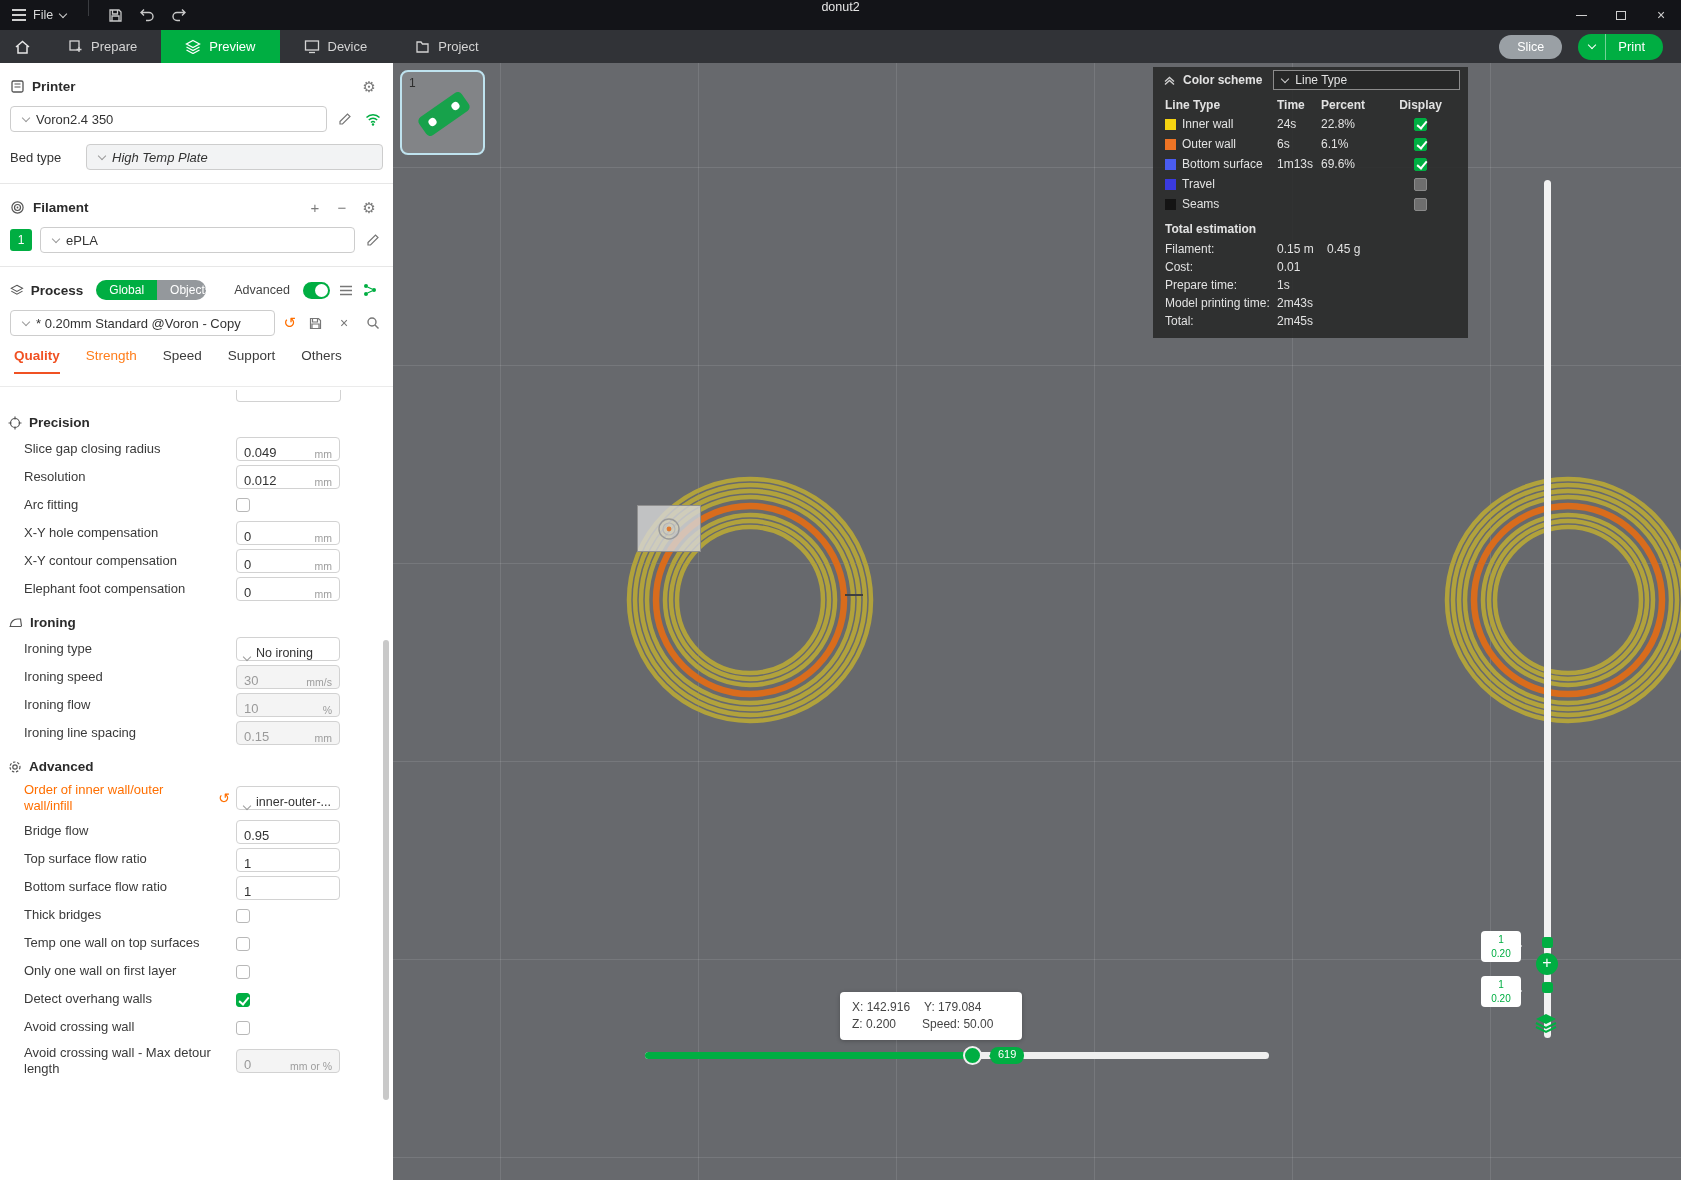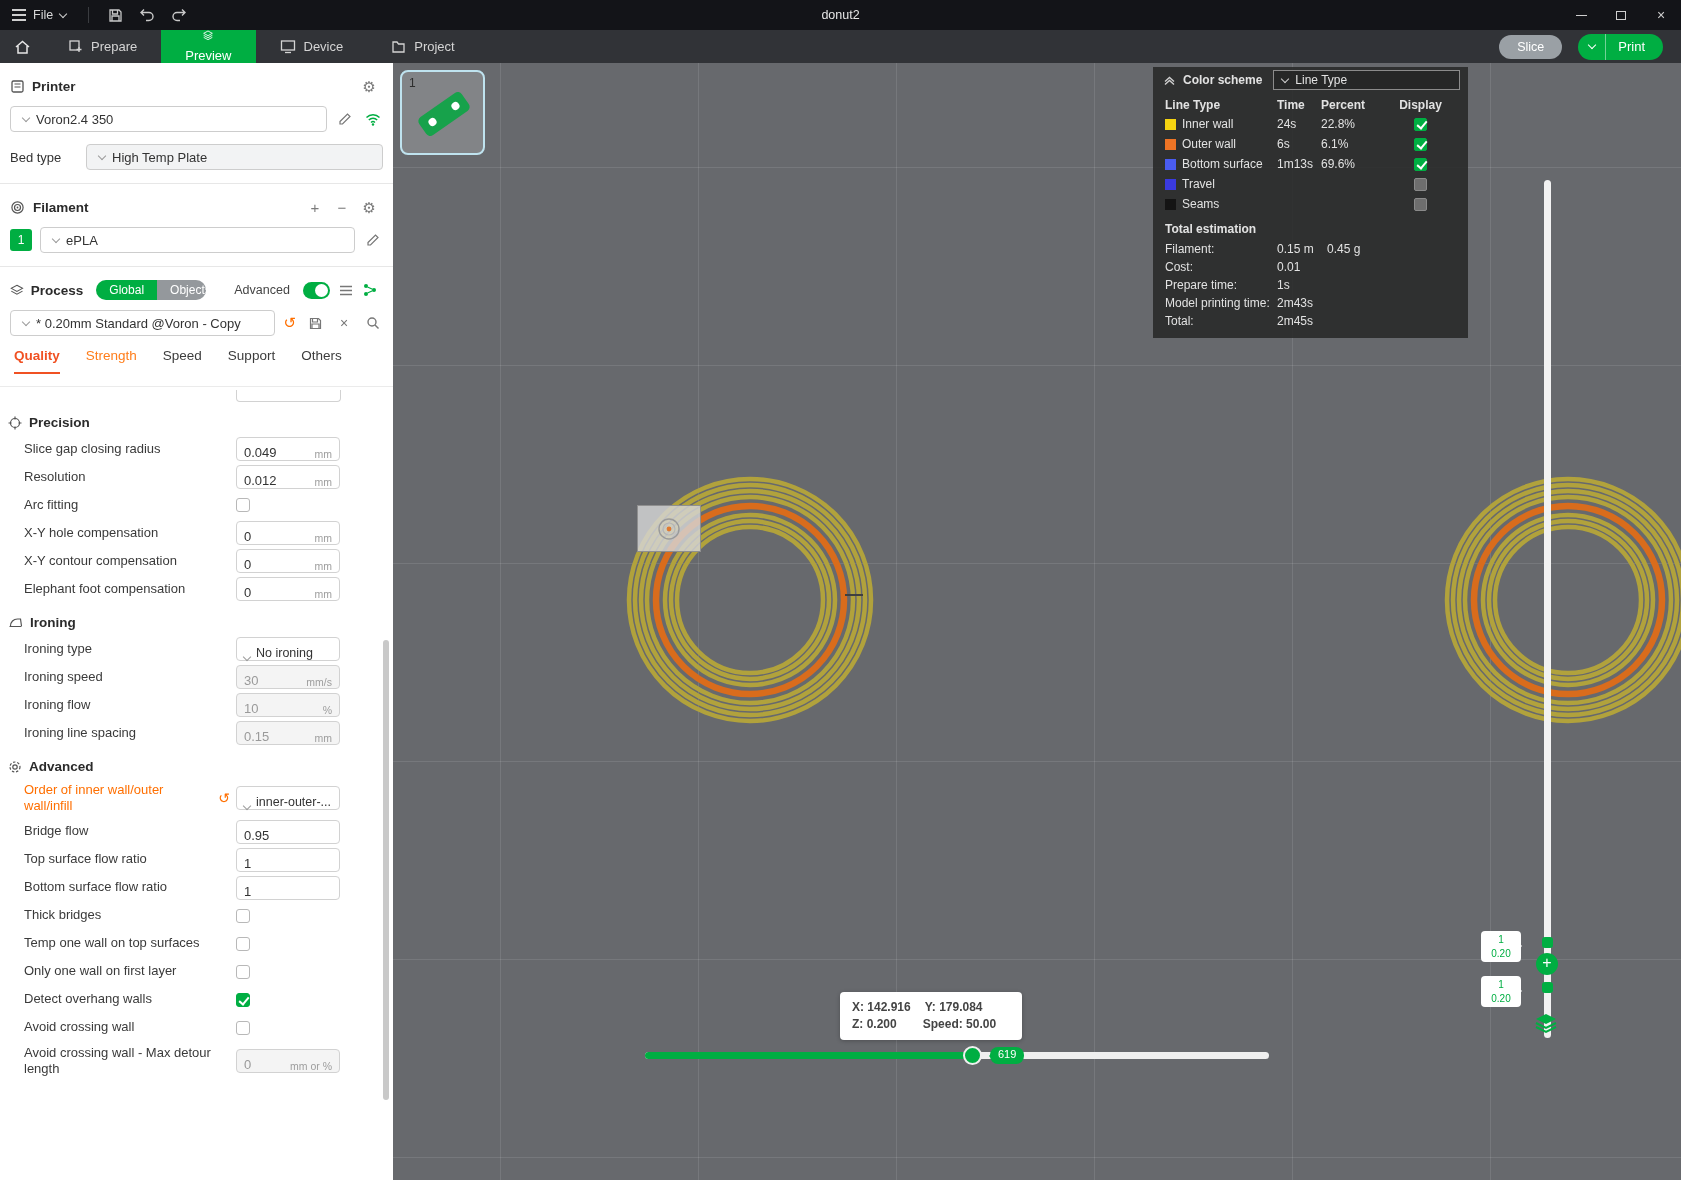--- a/index.html
+++ b/index.html
@@ -1,57 +1,57 @@
 <!DOCTYPE html>
 <html><head>
 <meta charset="utf-8">
 <style>
   * { box-sizing: border-box; margin: 0; padding: 0; }
   html,body { width:1681px; height:1180px; }
   body { font-family:"Liberation Sans", sans-serif; overflow:hidden; }
   .app { position:relative; width:1681px; height:1180px; background:#67696d; overflow:hidden; }
 
   
-  .titlebar { position:absolute; top:0; left:0; right:0; height:30px; background:#131418; display:flex; align-items:center; color:#d8d8d8; z-index:50; }
+  .titlebar { position:absolute; top:0; left:0; right:0; height:30px; background:#131418; display:flex; align-items:flex-start; color:#d8d8d8; z-index:50; }
   .menu-btn { display:flex; align-items:center; gap:7px; padding:0 12px; height:100%; cursor:pointer; }
   .hamburger { display:inline-flex; flex-direction:column; gap:3px; }
   .hamburger span { width:14px; height:2px; background:#cfcfcf; }
   .menu-label { font-size:12.5px; }
   .chev { display:inline-block; width:6px; height:6px; border-right:1.5px solid #9a9a9a; border-bottom:1.5px solid #9a9a9a; transform:rotate(45deg); margin-top:-3px; }
   .chev.light { border-color:#cfcfcf; }
   .chev.white { border-color:#fff; }
   .tb-sep { width:1px; height:16px; background:#3a3c40; margin:0 10px; }
   .tb-ico { width:32px; height:100%; display:flex; align-items:center; justify-content:center; color:#c8c8c8; font-size:15px; cursor:pointer; }
   .tb-title { position:absolute; left:0; right:0; text-align:center; font-size:12.5px; color:#e6e6e6; pointer-events:none; }
   .win-controls { margin-left:auto; display:flex; height:100%; z-index:2; }
   .win-btn { width:40px; height:100%; display:flex; align-items:center; justify-content:center; color:#cfcfcf; font-size:14px; cursor:pointer; }
   .max-glyph { width:10px; height:9px; border:1.5px solid #cfcfcf; display:inline-block; }
   .min-glyph { width:11px; height:0; border-top:1.6px solid #cfcfcf; display:inline-block; }
 
   
   .navbar { position:absolute; top:30px; left:0; right:0; height:33px; background:#313337; display:flex; align-items:stretch; z-index:50; }
   .nav-home { width:44px; display:flex; align-items:center; justify-content:center; cursor:pointer; }
   .nav-tab { display:flex; align-items:center; gap:8px; padding:0 24px; color:#d4d4d4; font-size:13px; cursor:pointer; }
-  .nav-tab.active { background:#00ae42; color:#fff;flex-direction:column; }
+  .nav-tab.active { background:#00ae42; color:#fff; }
   .nav-right { margin-left:auto; display:flex; align-items:center; gap:16px; padding-right:18px; }
   .slice-btn { background:#9aa0a5; color:#fff; font-size:12.5px; border:none; border-radius:13px; height:24px; padding:0 18px; cursor:pointer; }
   .print-btn { background:#00ae42; color:#fff; height:26px; border-radius:14px; display:flex; align-items:center; cursor:pointer; overflow:hidden; }
   .print-chev { width:28px; display:flex; align-items:center; justify-content:center; border-right:1px solid rgba(255,255,255,.45); height:100%; }
   .print-label { padding:0 18px 0 12px; font-size:13px; }
 
   
   .sidebar { position:absolute; top:63px; left:0; width:393px; bottom:0; background:#fff; color:#262626; z-index:40; }
   .sec-head { display:flex; align-items:center; gap:7px; padding:13px 14px 4px 10px; }
   .sec-title { font-size:13.5px; font-weight:700; color:#2b2b2b; }
   .head-spacer { flex:1; }
   .ico-btn { color:#7b7b7b; font-size:15px; line-height:1; cursor:pointer; display:inline-flex; align-items:center; justify-content:center; width:20px; height:20px; }
   .row-h { display:flex; align-items:center; padding:0 10px; margin-top:6px; gap:8px; }
   .selbox { flex:1; height:26px; border:1px solid #cdcdcd; border-radius:4px; background:#fff; display:flex; align-items:center; padding:0 12px; font-size:13px; color:#333; gap:7px; cursor:pointer; min-width:0; }
   .selbox .txt { white-space:nowrap; overflow:hidden; text-overflow:ellipsis; }
-  .selbox.gray { background:#f2f3f4; }
+  .selbox.gray { background:#f2f3f4;font-style:italic; }
   .divider { border-top:1px solid #e7e7e7; margin-top:13px; }
   .bed-label { font-size:13px; color:#333; width:68px; }
   .slot-badge { width:22px; height:22px; border-radius:3px; background:#00ae42; color:#fff; font-size:12px; display:flex; align-items:center; justify-content:center; }
   .pill { display:flex; background:#ebebeb; border-radius:11px; overflow:hidden; margin-left:6px; }
   .pill-seg { font-size:12px; padding:3px 13px; color:#fff; cursor:pointer; }
   .pill-seg.on { background:#00ae42; }
   .pill-seg.off { background:#94989c; }
   .adv-label { font-size:12.5px; color:#444; margin-left:14px; }
   .toggle { width:32px; height:17px; border-radius:9px; background:#00ae42; position:relative; margin-left:6px; cursor:pointer; }
   .toggle::after { content:""; position:absolute; right:2px; top:2px; width:13px; height:13px; border-radius:50%; background:#fff; }
@@ -116,21 +116,21 @@
   .swatch { width:11px; height:11px; flex:none; display:inline-block; }
   .cp-display { display:flex; justify-content:center; }
   .cp-display .cb { width:13px; height:13px; background:#6e6e6e; border-color:#8a8a8a; border-radius:2px; }
   .cp-display .cb.checked { background:#00ae42; border-color:#00ae42; }
   .cp-display .cb.checked::after { left:3.5px; top:0.5px; }
   .cp-total { font-weight:700; padding:8px 12px 4px 12px; }
   .cp-stat { display:grid; grid-template-columns:112px 50px 1fr; padding:0 12px; height:18px; align-items:center; white-space:nowrap; }
 
   
   .tooltip { position:absolute; left:447px; top:929px; width:182px; height:48px; background:#fff; border-radius:4px; box-shadow:0 1px 4px rgba(0,0,0,0.25); padding:7px 12px; font-size:12px; color:#444; z-index:25; }
-  .tt-row { display:flex; gap:14px; line-height:17px;font-weight:bold; }
+  .tt-row { display:flex; gap:14px; line-height:17px; }
 
   
   .hslider { position:absolute; left:252px; top:989px; width:624px; height:7px; background:#efefef; border-radius:4px; cursor:pointer; z-index:22; }
   .hs-fill { position:absolute; left:0; top:0; height:7px; width:327px; background:#00ae42; border-radius:4px; }
   .hs-handle { position:absolute; left:318px; top:-6px; width:19px; height:19px; border-radius:50%; background:#00ae42; border:2px solid #efefef; cursor:grab; }
   .hs-badge { position:absolute; left:345px; top:-5px; height:17px; background:#00ae42; color:#fff; font-size:11px; border-radius:8px; padding:1px 8px 0 8px; }
   .hs-badge::before { content:""; position:absolute; left:-5px; top:5px; border:4px solid transparent; border-right-color:#00ae42; }
 
   
   .vslider { position:absolute; left:1151px; top:117px; width:7px; height:858px; background:#f2f2f2; border-radius:4px; cursor:pointer; z-index:22; }

